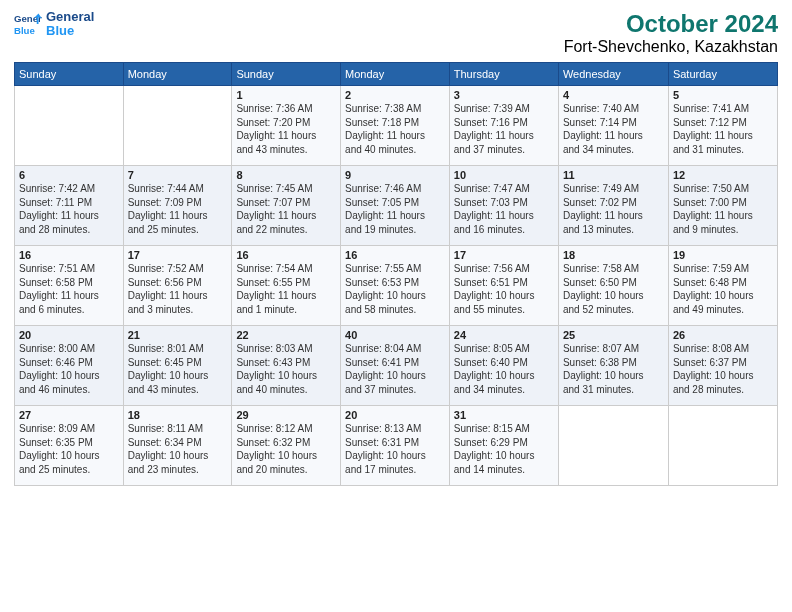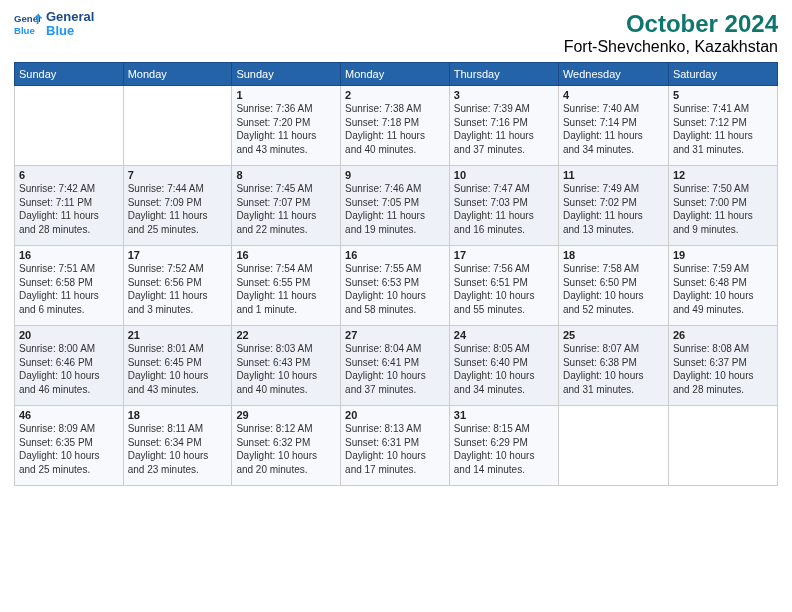--- a/index.html
+++ b/index.html
@@ -214,39 +214,39 @@
           </td>
           <td>
             <span class="day-num">21</span>
             <div class="day-info">Sunrise: 8:01 AM<br>Sunset: 6:45 PM<br>Daylight: 10 hours<br>and 43 minutes.</div>
           </td>
           <td>
             <span class="day-num">22</span>
             <div class="day-info">Sunrise: 8:03 AM<br>Sunset: 6:43 PM<br>Daylight: 10 hours<br>and 40 minutes.</div>
           </td>
           <td>
-            <span class="day-num">27</span>
+            <span class="day-num">40</span>
             <div class="day-info">Sunrise: 8:04 AM<br>Sunset: 6:41 PM<br>Daylight: 10 hours<br>and 37 minutes.</div>
           </td>
           <td>
             <span class="day-num">24</span>
             <div class="day-info">Sunrise: 8:05 AM<br>Sunset: 6:40 PM<br>Daylight: 10 hours<br>and 34 minutes.</div>
           </td>
           <td>
             <span class="day-num">25</span>
             <div class="day-info">Sunrise: 8:07 AM<br>Sunset: 6:38 PM<br>Daylight: 10 hours<br>and 31 minutes.</div>
           </td>
           <td>
             <span class="day-num">26</span>
             <div class="day-info">Sunrise: 8:08 AM<br>Sunset: 6:37 PM<br>Daylight: 10 hours<br>and 28 minutes.</div>
           </td>
         </tr>
         <tr>
           <td>
-            <span class="day-num">46</span>
+            <span class="day-num">27</span>
             <div class="day-info">Sunrise: 8:09 AM<br>Sunset: 6:35 PM<br>Daylight: 10 hours<br>and 25 minutes.</div>
           </td>
           <td>
             <span class="day-num">18</span>
             <div class="day-info">Sunrise: 8:11 AM<br>Sunset: 6:34 PM<br>Daylight: 10 hours<br>and 23 minutes.</div>
           </td>
           <td>
             <span class="day-num">29</span>
             <div class="day-info">Sunrise: 8:12 AM<br>Sunset: 6:32 PM<br>Daylight: 10 hours<br>and 20 minutes.</div>
           </td>

